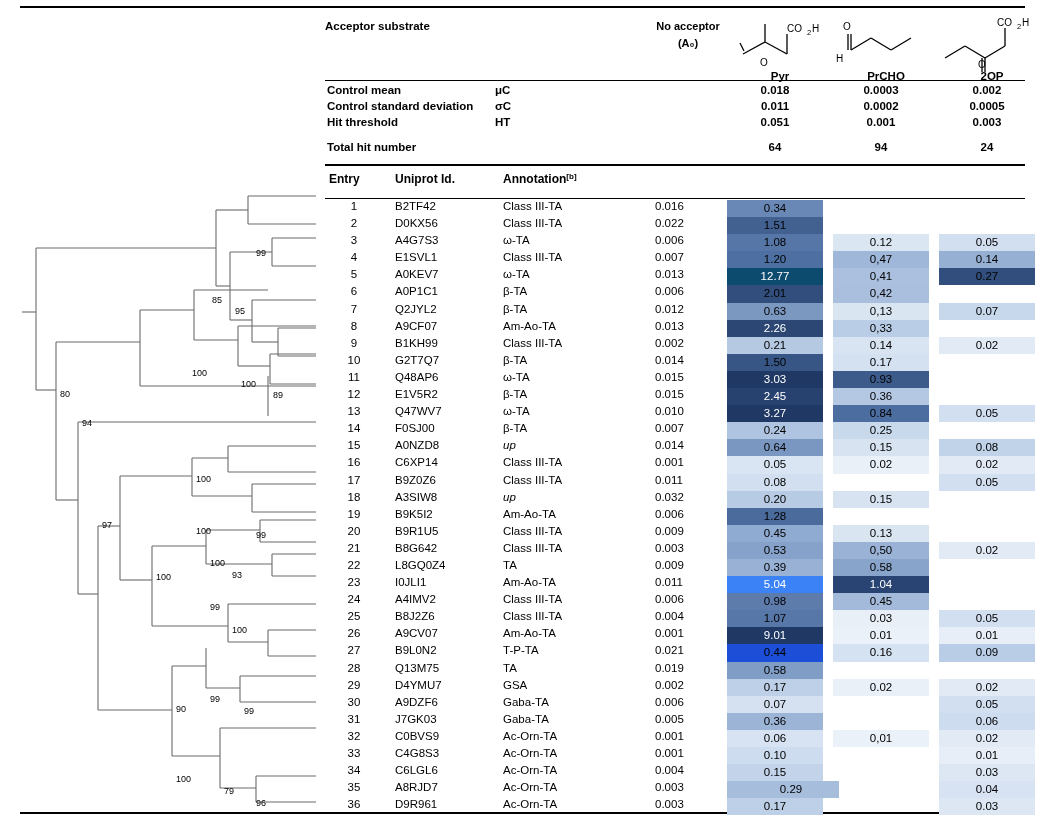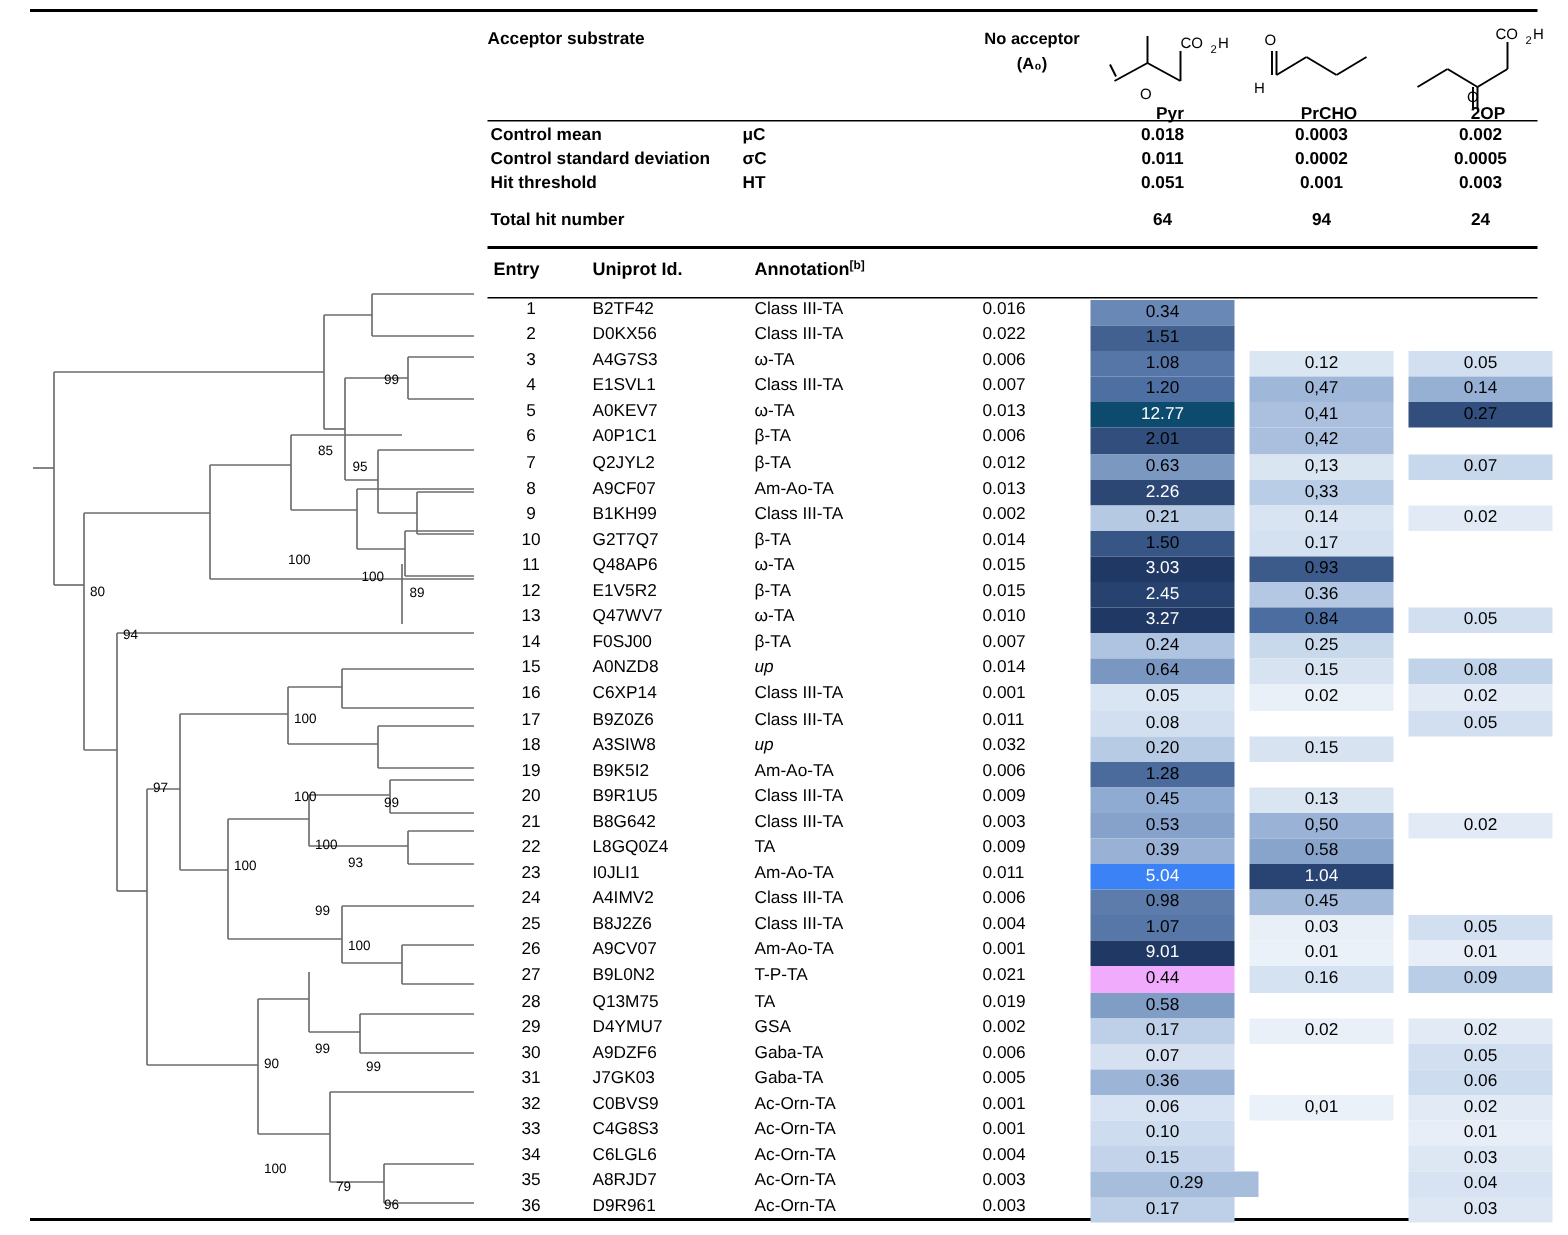--- a/index.html
+++ b/index.html
@@ -530,21 +530,21 @@
         <div class="c-noacc">0.001</div>
         <div class="cell p" style="background: rgb(31, 56, 100); color: rgb(255, 255, 255);">9.01</div>
         <div class="cell q" style="background: rgb(235, 241, 248); color: rgb(0, 0, 0);">0.01</div>
         <div class="cell r" style="background: rgb(231, 238, 247); color: rgb(0, 0, 0);">0.01</div>
       </div>
       <div class="row">
         <div class="c-entry">27</div>
         <div class="c-uni">B9L0N2</div>
         <div class="c-ann">T-P-TA</div>
         <div class="c-noacc">0.021</div>
-        <div class="cell p" style="background: #f0abfc; color: rgb(0, 0, 0);">0.44</div>
+        <div class="cell p" style="background: #1d4ed8; color: rgb(0, 0, 0);">0.44</div>
         <div class="cell q" style="background: rgb(213, 226, 241); color: rgb(0, 0, 0);">0.16</div>
         <div class="cell r" style="background: rgb(186, 205, 230); color: rgb(0, 0, 0);">0.09</div>
       </div>
       <div class="row">
         <div class="c-entry">28</div>
         <div class="c-uni">Q13M75</div>
         <div class="c-ann">TA</div>
         <div class="c-noacc">0.019</div>
         <div class="cell p" style="background: rgb(128, 157, 197); color: rgb(0, 0, 0);">0.58</div>
         <div class="cell q" style="background: transparent; color: rgb(0, 0, 0);"></div>

